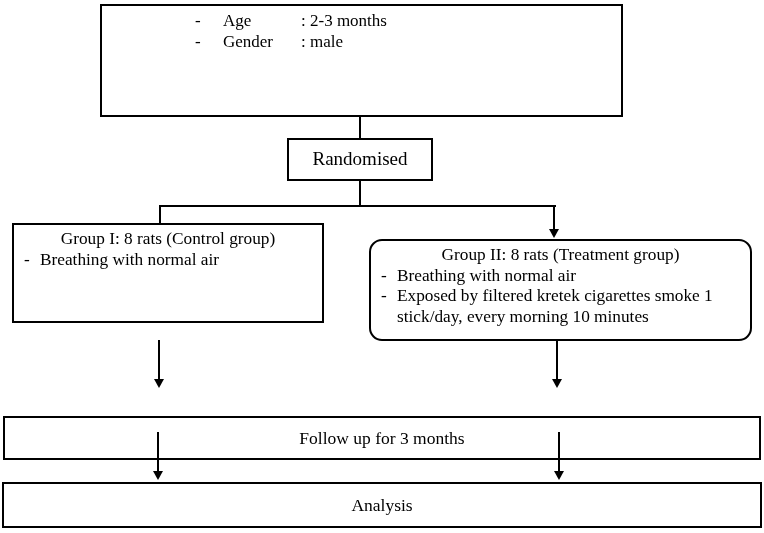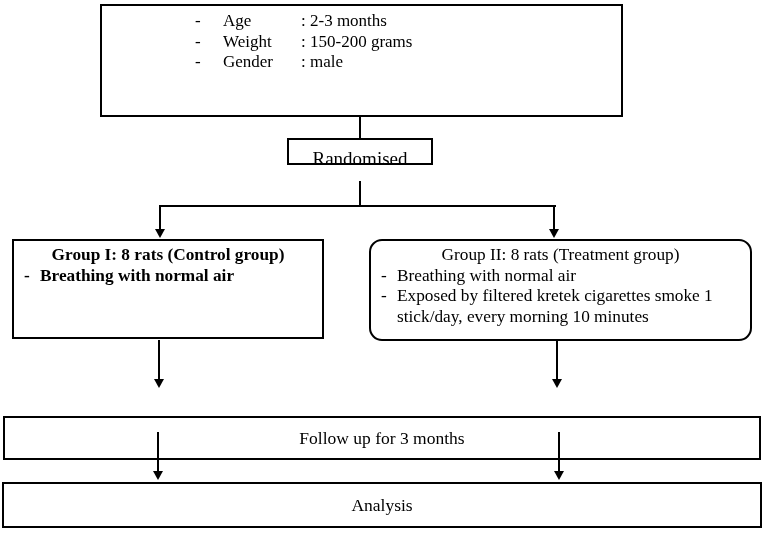--- a/index.html
+++ b/index.html
@@ -34,32 +34,32 @@
 
   
   .subject-box { left: 100px; top: 4px; width: 523px; height: 113px; font-size: 17px; line-height: 20.5px; padding-top: 5px; }
   .subject-title { padding-left: 63px; white-space: nowrap; }
   .subject-title .it { font-style: italic; }
   .spec-row { padding-left: 93px; white-space: nowrap; }
   .spec-dash { display: inline-block; width: 28px; }
   .spec-label { display: inline-block; width: 78px; }
 
   
-  .randomised-box { left: 287px; top: 138px; width: 146px; height: 27px; font-size: 19px; line-height: 38px; text-align: center; }
+  .randomised-box { left: 287px; top: 138px; width: 146px; height: 43px; font-size: 19px; line-height: 38px; text-align: center; }
 
   
   .vline-top { left: 359px; top: 117px; width: 2px; height: 21px; }
   .vline-mid { left: 359px; top: 181px; width: 2px; height: 25px; }
   .branch-hline { left: 160px; top: 205px; width: 396px; height: 2px; }
   .arrow-branch-left  { left: 159px; top: 205px; height: 24px; }
   .arrow-branch-right { left: 553px; top: 205px; height: 24px; }
 
   
   .group-box { font-size: 17.3px; line-height: 20.6px; padding-top: 4px; }
-  .group1-box { left: 12px; top: 239px; width: 312px; height: 100px; font-weight: bold; }
+  .group1-box { left: 12px; top: 223px; width: 312px; height: 100px; }
   .group2-box { left: 369px; top: 239px; width: 383px; height: 102px; border-radius: 13px; }
   .group-title { text-align: center; }
   .g-item { padding-left: 26px; padding-right: 4px; text-indent: -16px; }
   .g-dash { display: inline-block; width: 16px; text-indent: 0; }
 
   .arrow-g1 { left: 158px; top: 340px; height: 39px; }
   .arrow-g2 { left: 556px; top: 341px; height: 38px; }
 
   
   .followup-box { left: 3px; top: 388px; width: 758px; height: 44px; font-size: 17.5px; line-height: 40px; text-align: center; margin-top: 28px; }
@@ -68,23 +68,20 @@
   .analysis-box { left: 2px; top: 482px; width: 760px; height: 46px; font-size: 17.5px; line-height: 42px; text-align: center; }
 </style>
 </head>
 <body>
 
 <div class="canvas">
 
   <div class="box subject-box">
     <div class="spec-row">
       <span class="spec-dash">-</span><span class="spec-label">Age</span><span class="spec-value">: 2-3 months</span>
-    </div>
-    <div class="spec-row">
-      <span class="spec-dash">-</span><span class="spec-label">Weight</span><span class="spec-value">: 150-200 grams</span>
     </div>
     <div class="spec-row">
       <span class="spec-dash">-</span><span class="spec-label">Gender</span><span class="spec-value">: male</span>
     </div>
   </div>
 
   <div class="vline vline-top"></div>
 
   <div class="box randomised-box">
     <span>Randomised</span>

